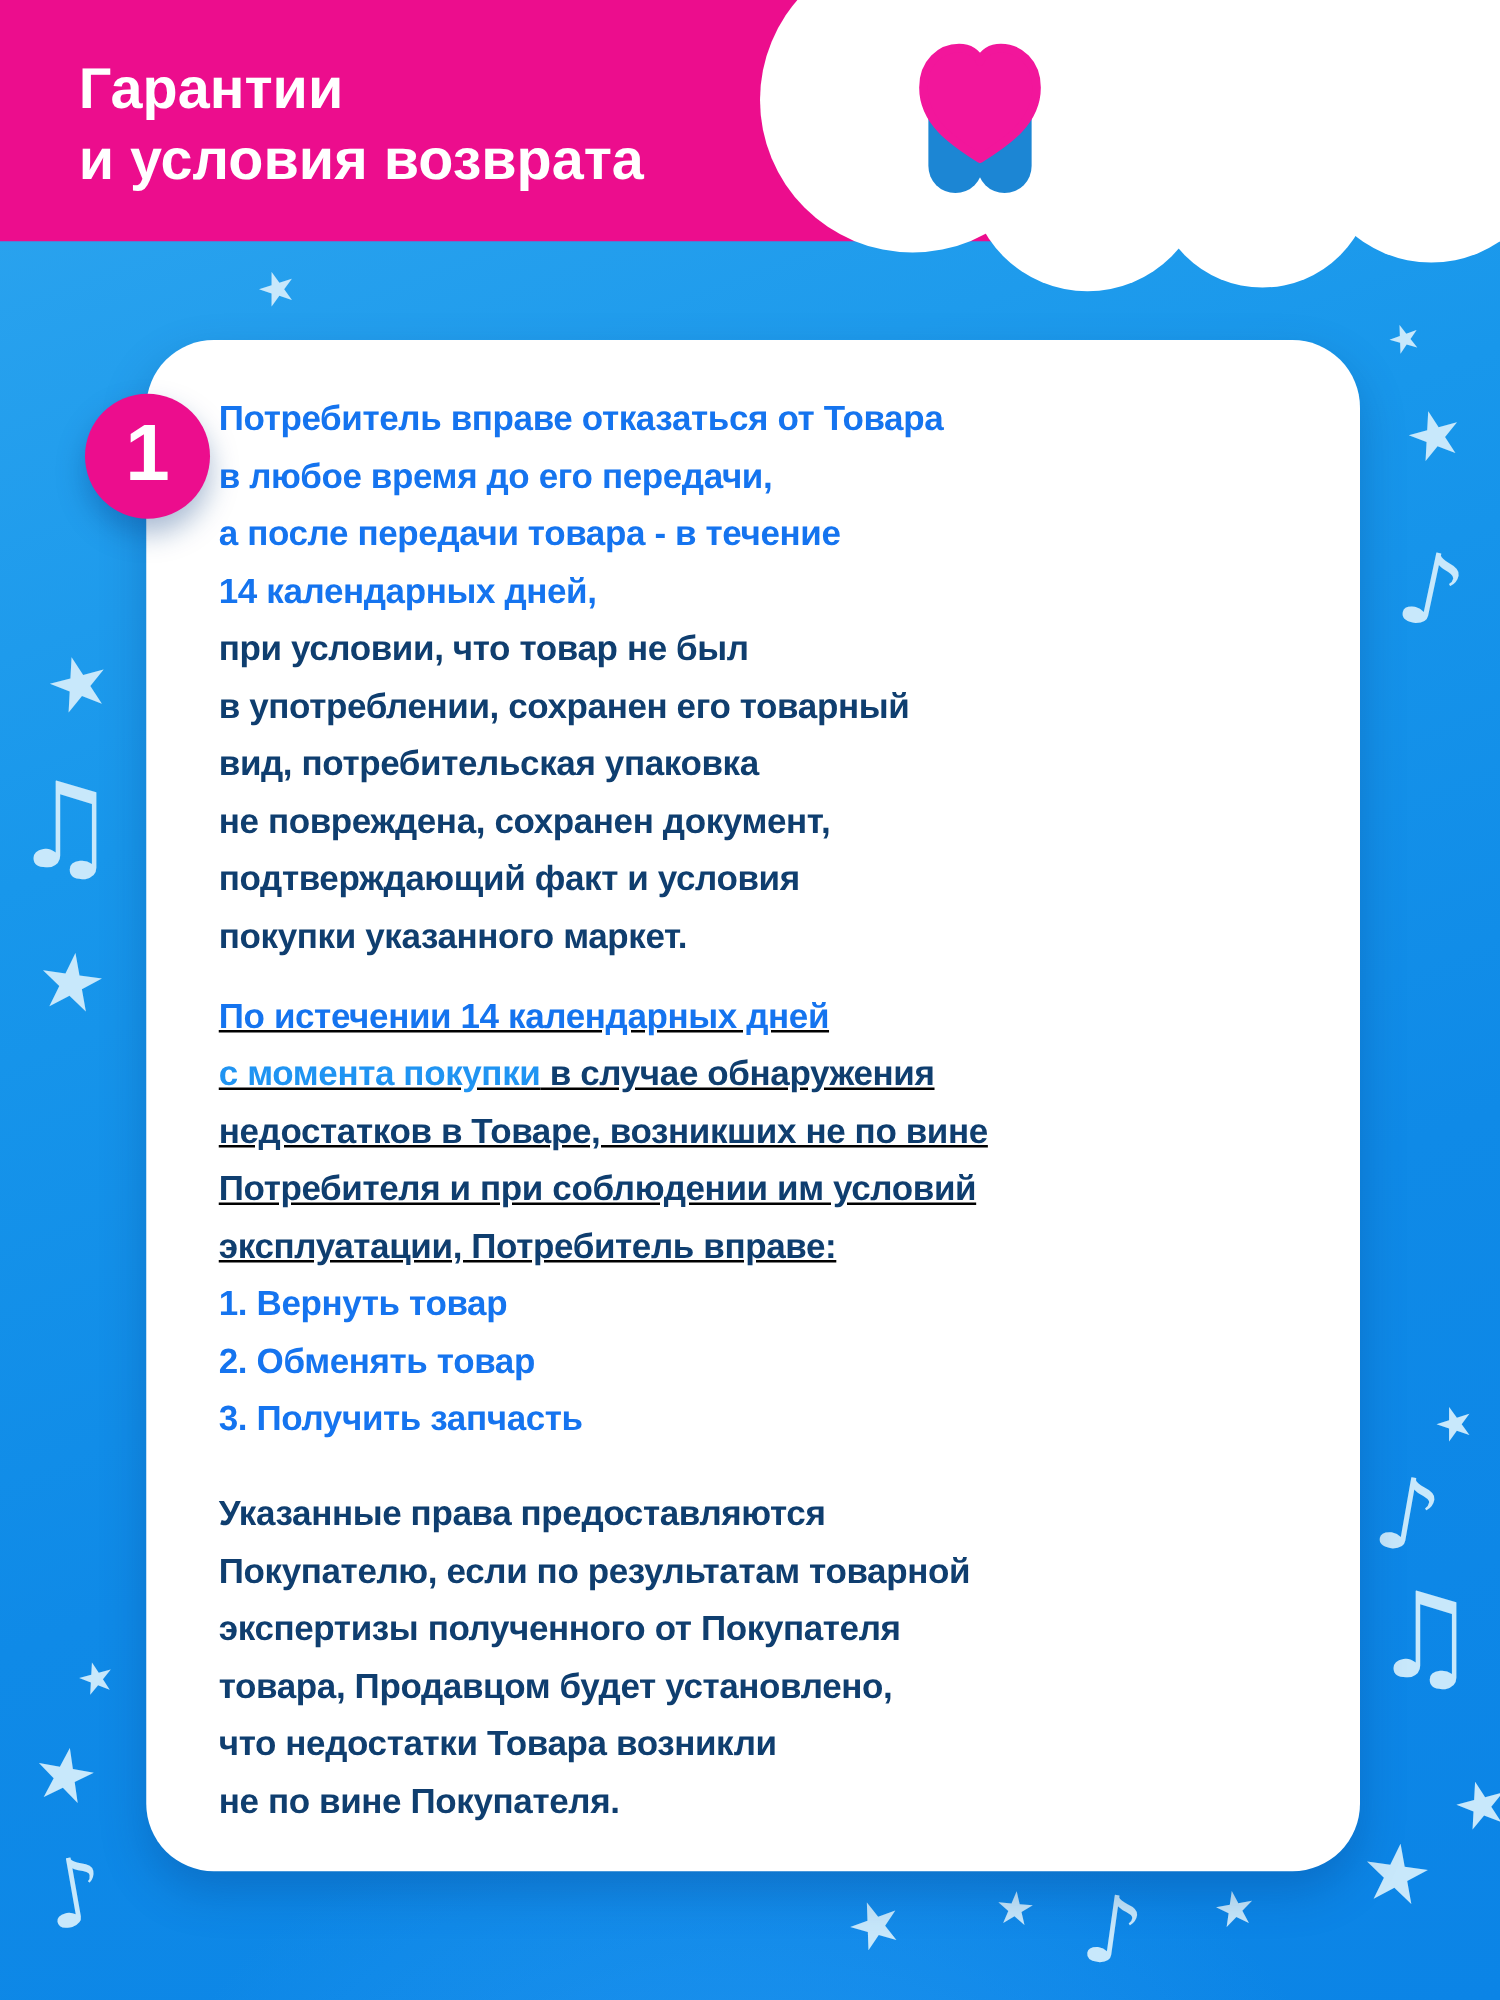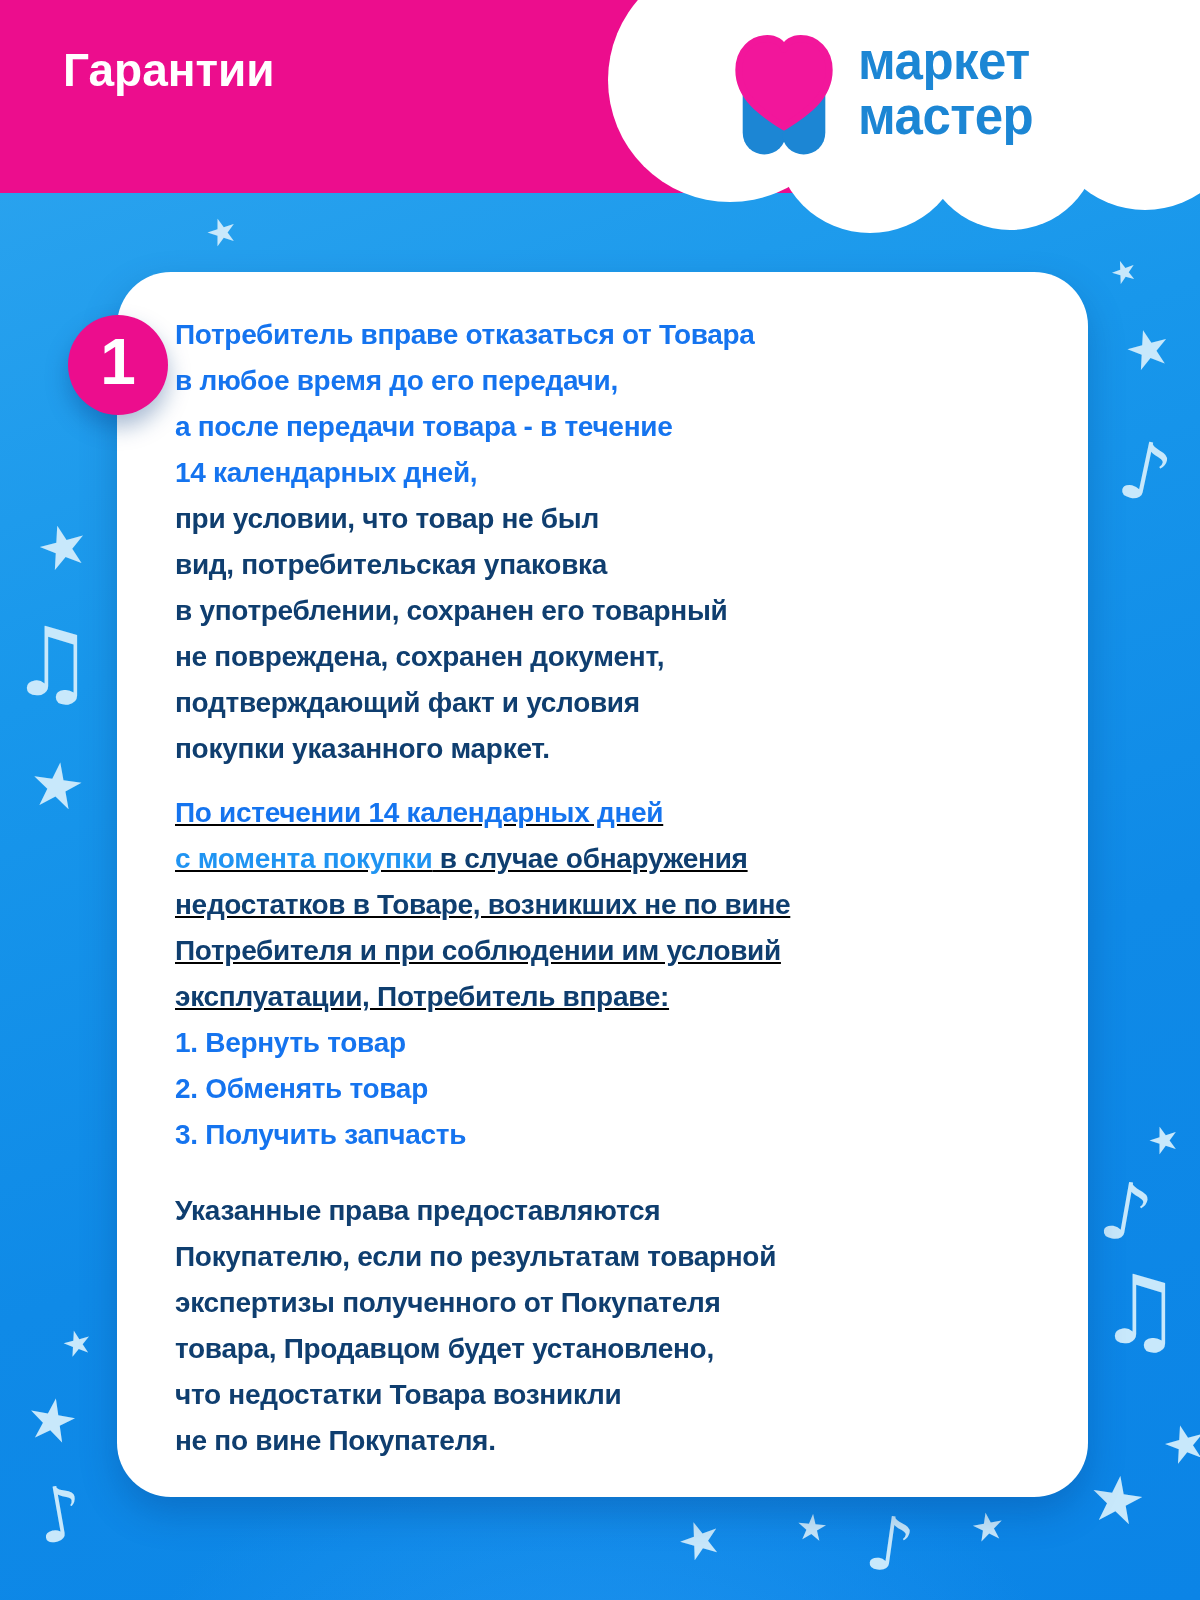--- a/index.html
+++ b/index.html
@@ -81,57 +81,54 @@
   <span class="decor" style="left:52px;top:1420px;font-size:58px;transform:translate(-50%,-50%) rotate(10deg);">★</span>
   <span class="decor" style="left:60px;top:1515px;font-size:75px;transform:translate(-50%,-50%) rotate(-10deg);">♪</span>
   <span class="decor" style="left:700px;top:1540px;font-size:50px;transform:translate(-50%,-50%) rotate(-20deg);">★</span>
   <span class="decor" style="left:812px;top:1528px;font-size:36px;transform:translate(-50%,-50%) rotate(5deg);">★</span>
   <span class="decor" style="left:890px;top:1545px;font-size:75px;transform:translate(-50%,-50%) rotate(8deg);">♪</span>
   <span class="decor" style="left:988px;top:1527px;font-size:38px;transform:translate(-50%,-50%) rotate(-10deg);">★</span>
 
   <div class="header">
     <div class="header-title">
       <div>Гарантии</div>
+      <div>и условия возврата</div>
     </div>
   </div>
 
   <svg class="cloud" width="620" height="250" viewBox="0 0 620 250">
     <g fill="#FFFFFF">
       <rect x="140" y="0" width="480" height="140"></rect>
       <circle cx="150" cy="80" r="122"></circle>
       <circle cx="290" cy="138" r="95"></circle>
       <circle cx="430" cy="142" r="88"></circle>
       <circle cx="565" cy="112" r="98"></circle>
     </g>
   </svg>
 
   <svg class="logo-mark" width="118" height="134" viewBox="0 0 120 135">
     <path d="M18,50 L18,106 A22,22 0 0 0 62,106 Z" fill="#1C86D4"></path>
     <path d="M102,50 L102,106 A22,22 0 0 1 58,106 Z" fill="#1C86D4"></path>
     <path d="M60,100 C38,86 14,70 14,42 C14,22 28,10 43,10 C51,10 58,14 60,21 C62,14 69,10 77,10 C92,10 106,22 106,42 C106,70 82,86 60,100 Z" fill="#F2169B" stroke="#F2169B" stroke-width="7" stroke-linejoin="round"></path>
   </svg>
-  <div class="logo-text">
-    <div>маркет</div>
-    <div>мастер</div>
-  </div>
 
   <div class="card"></div>
   <div class="badge">
     <span>1</span>
   </div>
 
   <div class="content">
     <div class="p1">
       <span class="ln t-blue">Потребитель вправе отказаться от Товара</span>
       <span class="ln t-blue">в любое время до его передачи,</span>
       <span class="ln t-blue">а после передачи товара - в течение</span>
       <span class="ln t-blue">14 календарных дней,</span>
       <span class="ln t-dark">при условии, что товар не был</span>
+      <span class="ln t-dark">в употреблении, сохранен его товарный</span>
       <span class="ln t-dark">вид, потребительская упаковка</span>
-      <span class="ln t-dark">в употреблении, сохранен его товарный</span>
       <span class="ln t-dark">не повреждена, сохранен документ,</span>
       <span class="ln t-dark">подтверждающий факт и условия</span>
       <span class="ln t-dark">покупки указанного маркет.</span>
     </div>
 
     <div class="p2">
       <span class="ln t-blue">По истечении 14 календарных дней</span>
       <span class="ln"><span class="t-blue2">с момента покупки</span><span class="t-dark"> в случае обнаружения</span></span>
       <span class="ln t-dark">недостатков в Товаре, возникших не по вине</span>
       <span class="ln t-dark">Потребителя и при соблюдении им условий</span>

